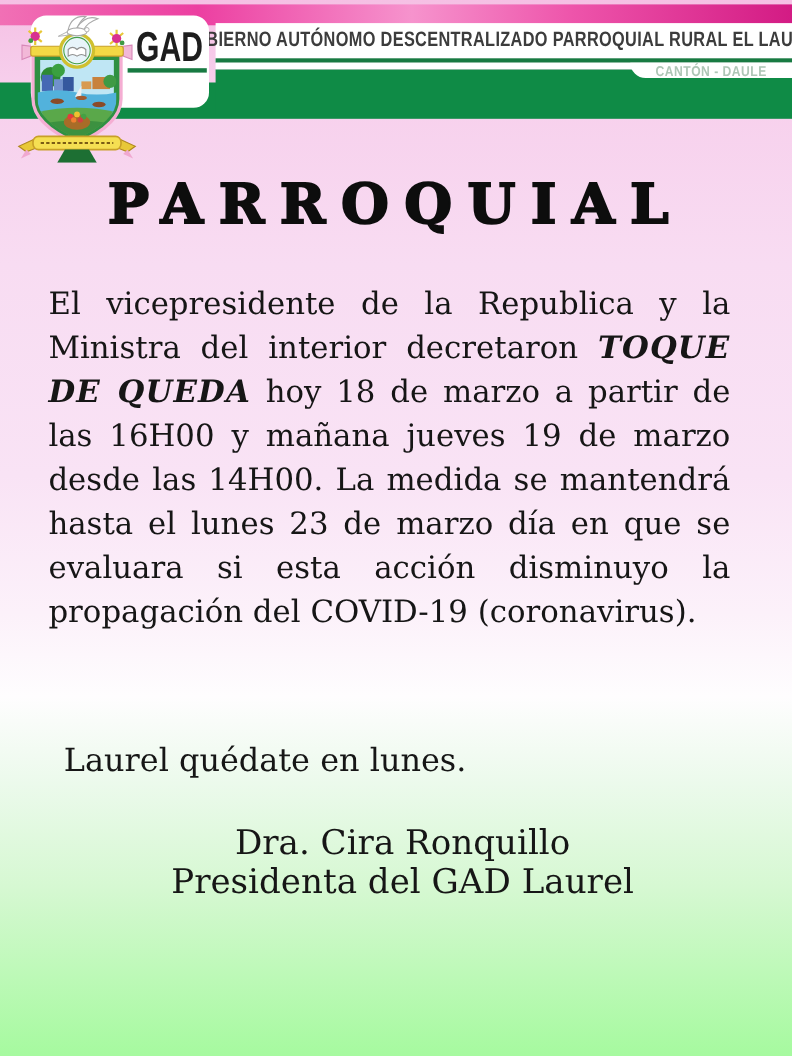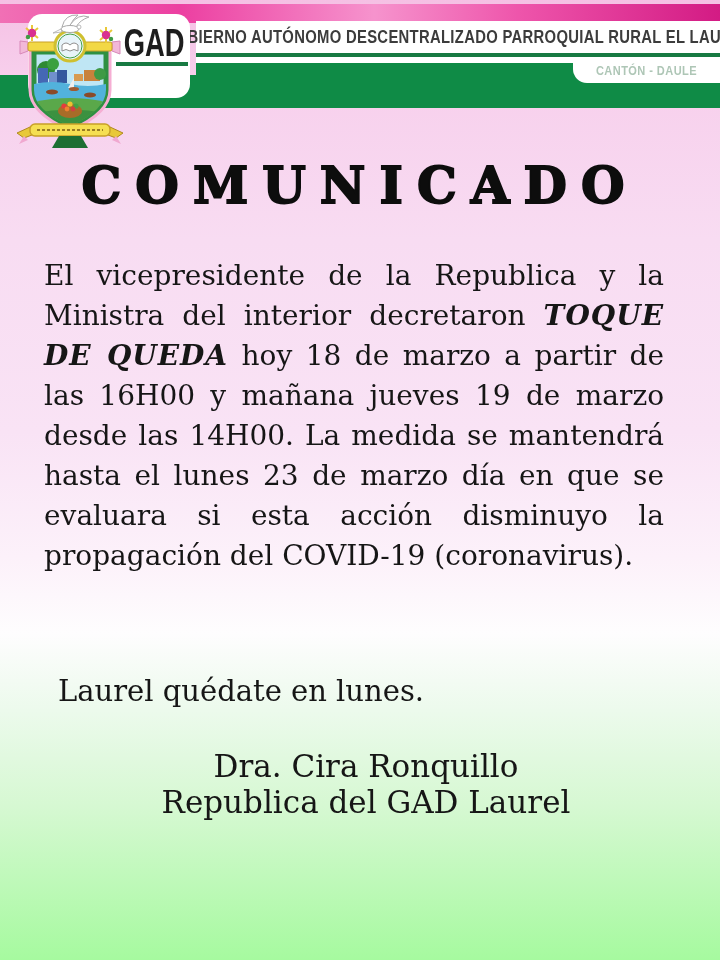--- a/index.html
+++ b/index.html
@@ -25,21 +25,21 @@
     display:flex;align-items:center;justify-content:center;
   }
   .banner-strip .t{
     display:inline-block;white-space:nowrap;
     font-family:"Liberation Sans", sans-serif;font-weight:bold;font-size:19px;
     color:#3c3c3c;letter-spacing:0.4px;
     transform:scaleX(0.78);
   }
   .banner-gap{position:absolute;left:196px;top:57px;width:524px;height:6px;background:#ffffff;}
   .canton-tab{
-    position:absolute;left:573px;top:57px;width:147px;height:26px;
+    position:absolute;left:573px;top:57px;width:147px;height:14px;
     background:#ffffff;border-bottom-left-radius:14px;z-index:3;
     display:flex;align-items:center;justify-content:center;
   }
   .canton-tab .t{
     display:inline-block;white-space:nowrap;
     font-family:"Liberation Sans", sans-serif;font-weight:bold;font-size:13px;
     color:#aec6b6;letter-spacing:0.5px;transform:scaleX(0.85);
   }
   .gad-box{
     position:absolute;left:28px;top:14px;width:162px;height:84px;
@@ -160,24 +160,24 @@
     <polygon points="18,121 5,127 12,132 20,129" fill="#e8c838" stroke="#b08820" stroke-width="1"></polygon>
     <polygon points="98,121 111,127 104,132 96,129" fill="#e8c838" stroke="#b08820" stroke-width="1"></polygon>
     <polygon points="12,130 7,138 16,134" fill="#f0a8d0"></polygon>
     <polygon points="104,130 109,138 100,134" fill="#f0a8d0"></polygon>
     <rect x="18" y="118" width="80" height="12" rx="5" fill="#f5df52" stroke="#c8a028" stroke-width="1.5"></rect>
     <line x1="25" y1="124" x2="91" y2="124" stroke="#7a5c14" stroke-width="1.6" stroke-dasharray="3,2"></line>
 
     <polygon points="47,130 69,130 76,142 40,142" fill="#1d6f33"></polygon>
   </svg>
 
-  <div class="comunicado-title">COMUNICADO</div>
+  <div class="comunicado-title">PARROQUIAL</div>
 
   <div class="body-text"><span>El vicepresidente de la Republica y la Ministra del interior decretaron </span><span class="emph">TOQUE DE QUEDA</span><span> hoy 18 de marzo a partir de las 16H00 y mañana jueves 19 de marzo desde las 14H00. La medida se mantendrá hasta el lunes 23 de marzo día en que se evaluara si esta acción disminuyo la propagación del COVID-19 (coronavirus).</span></div>
 
   <div class="tagline">Laurel quédate en lunes.</div>
 
   <div class="signature">
     <div>Dra. Cira Ronquillo</div>
-    <div>Republica del GAD Laurel</div>
+    <div>Presidenta del GAD Laurel</div>
   </div>
 
 </div>
 
 </body></html>

